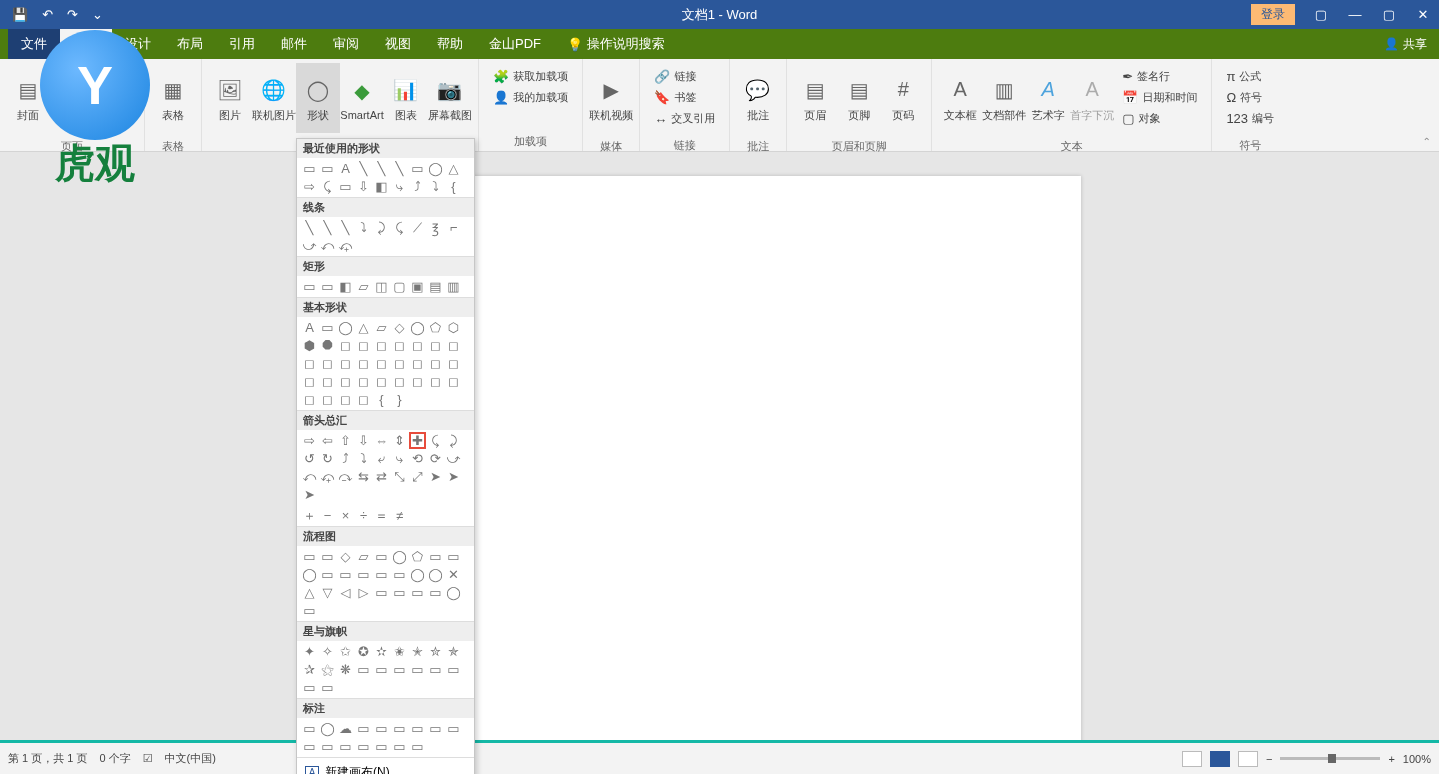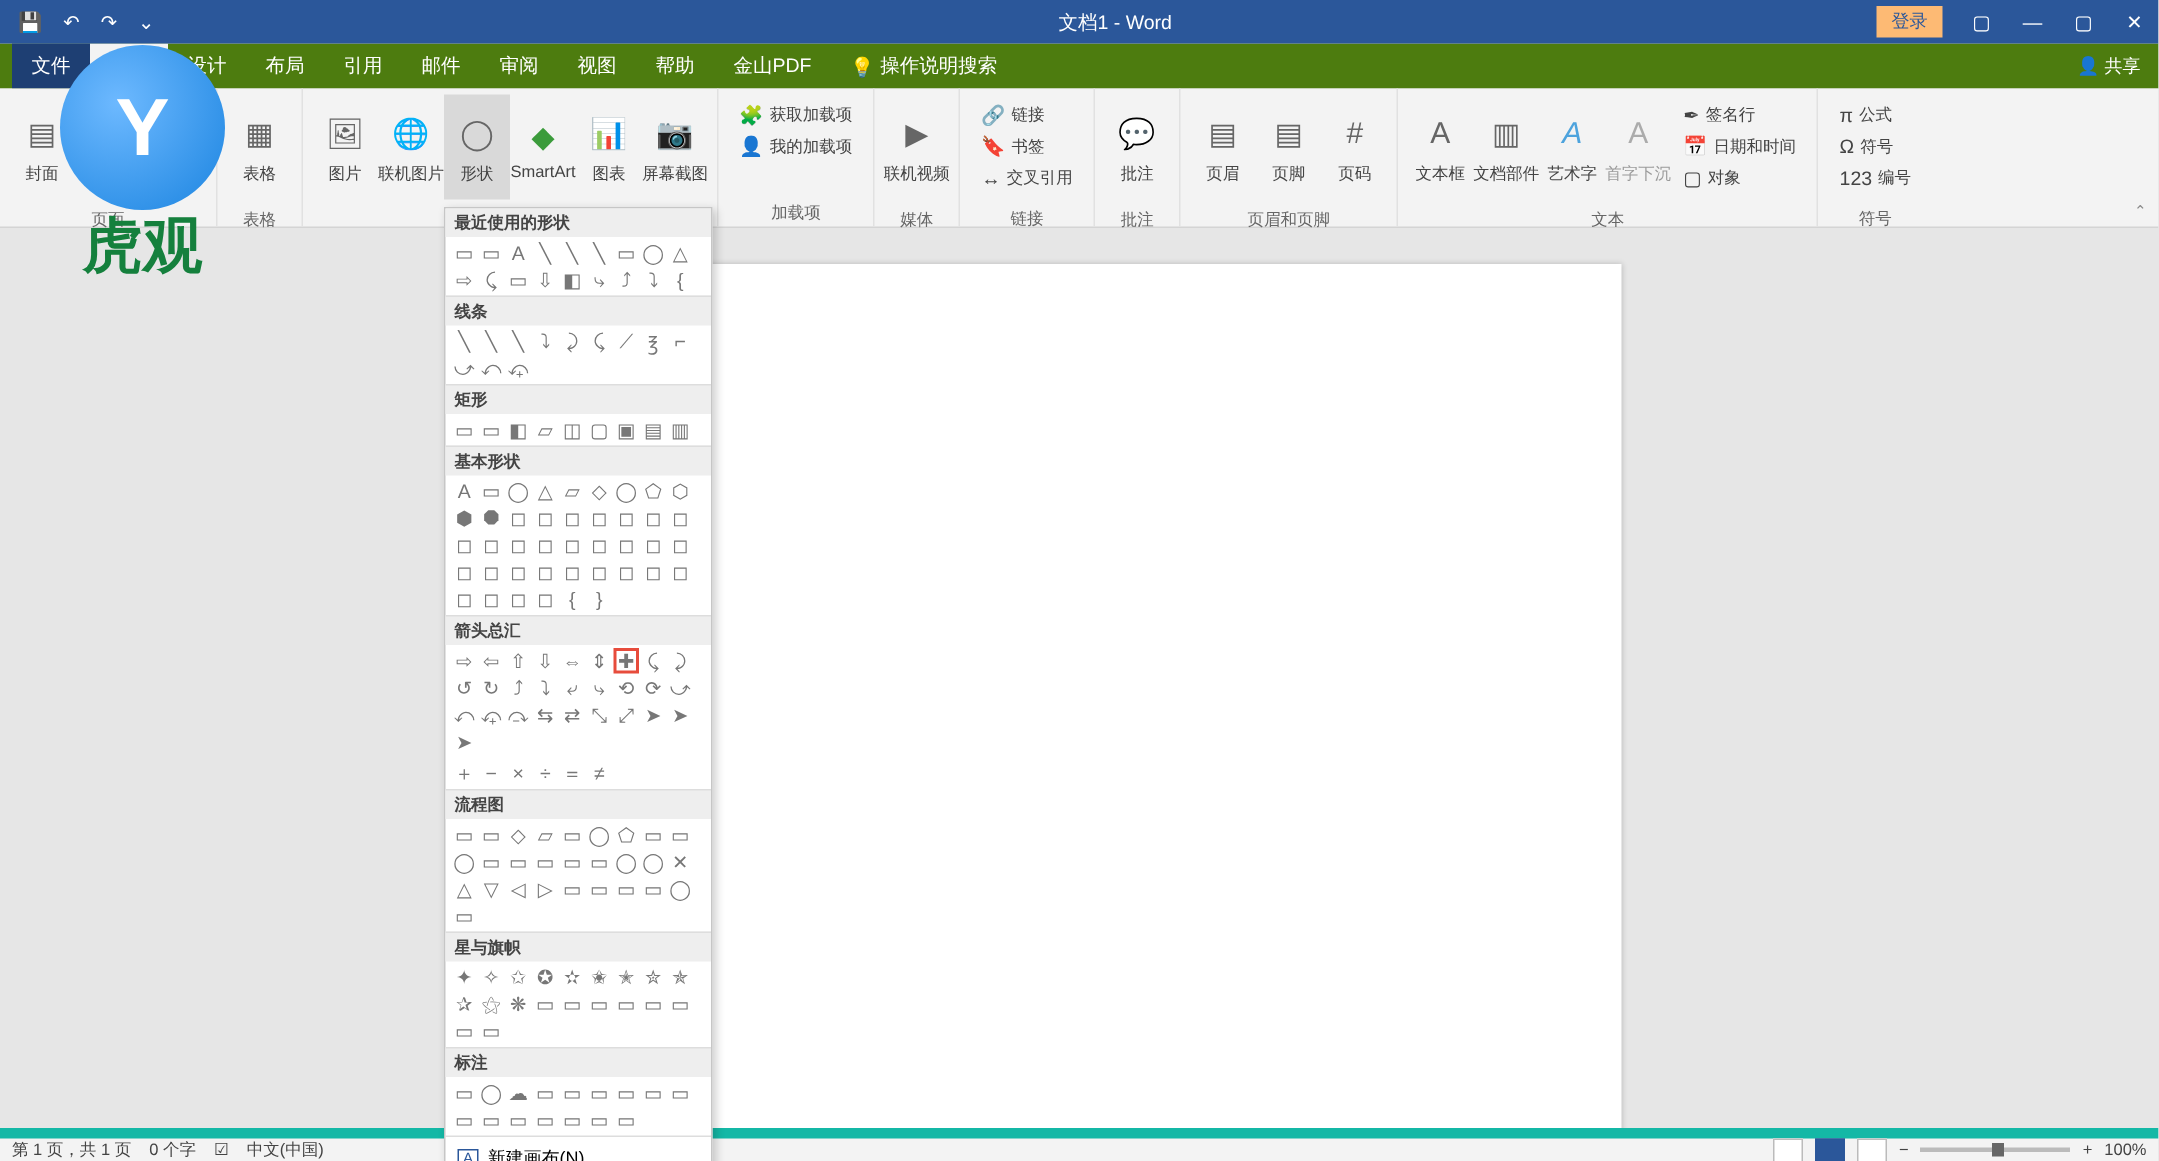--- a/index.html
+++ b/index.html
@@ -2,21 +2,21 @@
 <html><head>
 <meta charset="utf-8">
 <style>
 * { margin: 0; padding: 0; box-sizing: border-box; font-family: "Microsoft YaHei", sans-serif; }
 body { background: #e6e6e6; width: 1439px; height: 774px; overflow: hidden; position: relative; }
 
 
 .title-bar { background: #2b579a; height: 29px; display: flex; align-items: center; color: #fff; font-size: 12px; position: relative; }
 .title-bar .qat { display: flex; gap: 14px; padding-left: 12px; align-items: center; }
 .title-bar .qat span { cursor: pointer; font-size: 13px; }
-.title-bar .title { position: absolute; left: 50%; transform: translateX(-50%); font-size: 13px; margin-left: 24px; }
+.title-bar .title { position: absolute; left: 50%; transform: translateX(-50%); font-size: 13px; }
 .title-bar .win-controls { margin-left: auto; display: flex; align-items: center; gap: 2px; }
 .login-badge { background: #fdba74; color: #2b579a; padding: 2px 10px; font-size: 12px; margin-right: 8px; }
 .win-btn { width: 32px; height: 29px; display: flex; align-items: center; justify-content: center; cursor: pointer; font-size: 13px; }
 
 
 .ribbon-tabs { background: #4d7c0f; height: 30px; display: flex; align-items: stretch; color: #fff; font-size: 13px; padding-left: 8px; }
 .ribbon-tab { padding: 0 13px; display: flex; align-items: center; cursor: pointer; }
 .ribbon-tab.file { background: #1e3f73; }
 .ribbon-tab.active { background: #f3f3f3; color: #333; }
 .share-right { margin-left: auto; padding-right: 12px; display: flex; align-items: center; font-size: 12px; }
@@ -47,21 +47,21 @@
 .shape-cell { width: 17px; height: 17px; display: flex; align-items: center; justify-content: center; cursor: pointer; color: #777; font-size: 13px; border: 1px solid transparent; }
 .shape-cell.hl { border: 2px solid #e74c3c; }
 .dd-footer { padding: 6px 8px; display: flex; align-items: center; gap: 6px; font-size: 12px; cursor: pointer; border-top: 1px solid #ddd; }
 .dd-footer .a-box { display: inline-flex; width: 14px; height: 14px; border: 1px solid #2b579a; color: #2b579a; align-items: center; justify-content: center; font-size: 10px; }
 
 
 .doc-area { position: absolute; left: 0; right: 0; top: 152px; bottom: 22px; background: #e6e6e6; overflow: hidden; }
 .page { position: absolute; left: 355px; top: 24px; width: 726px; height: 580px; background: #fff; box-shadow: 0 0 4px rgba(0,0,0,.2); }
 
 
-.status-bar { position: absolute; left: 0; right: 0; bottom: 0; height: 22px; background: #f3f3f3; border-top: 7px solid #14b8a6; display: flex; align-items: center; font-size: 11px; color: #444; padding: 0 8px; }
+.status-bar { position: absolute; left: 0; right: 0; bottom: 0; height: 34px; background: #f3f3f3; border-top: 3px solid #14b8a6; display: flex; align-items: center; font-size: 11px; color: #444; padding: 0 8px; }
 .status-left { display: flex; gap: 12px; align-items: center; }
 .status-right { margin-left: auto; display: flex; align-items: center; gap: 8px; }
 .view-btn { width: 20px; height: 16px; border: 1px solid #bbb; cursor: pointer; background: #fff; }
 .view-btn.active { background: #2b579a; border-color: #2b579a; }
 .zoom-slider { width: 100px; height: 3px; background: #bbb; position: relative; }
 .zoom-thumb { position: absolute; left: 48px; top: -3px; width: 8px; height: 9px; background: #666; }
 </style>
 </head>
 <body>
 

